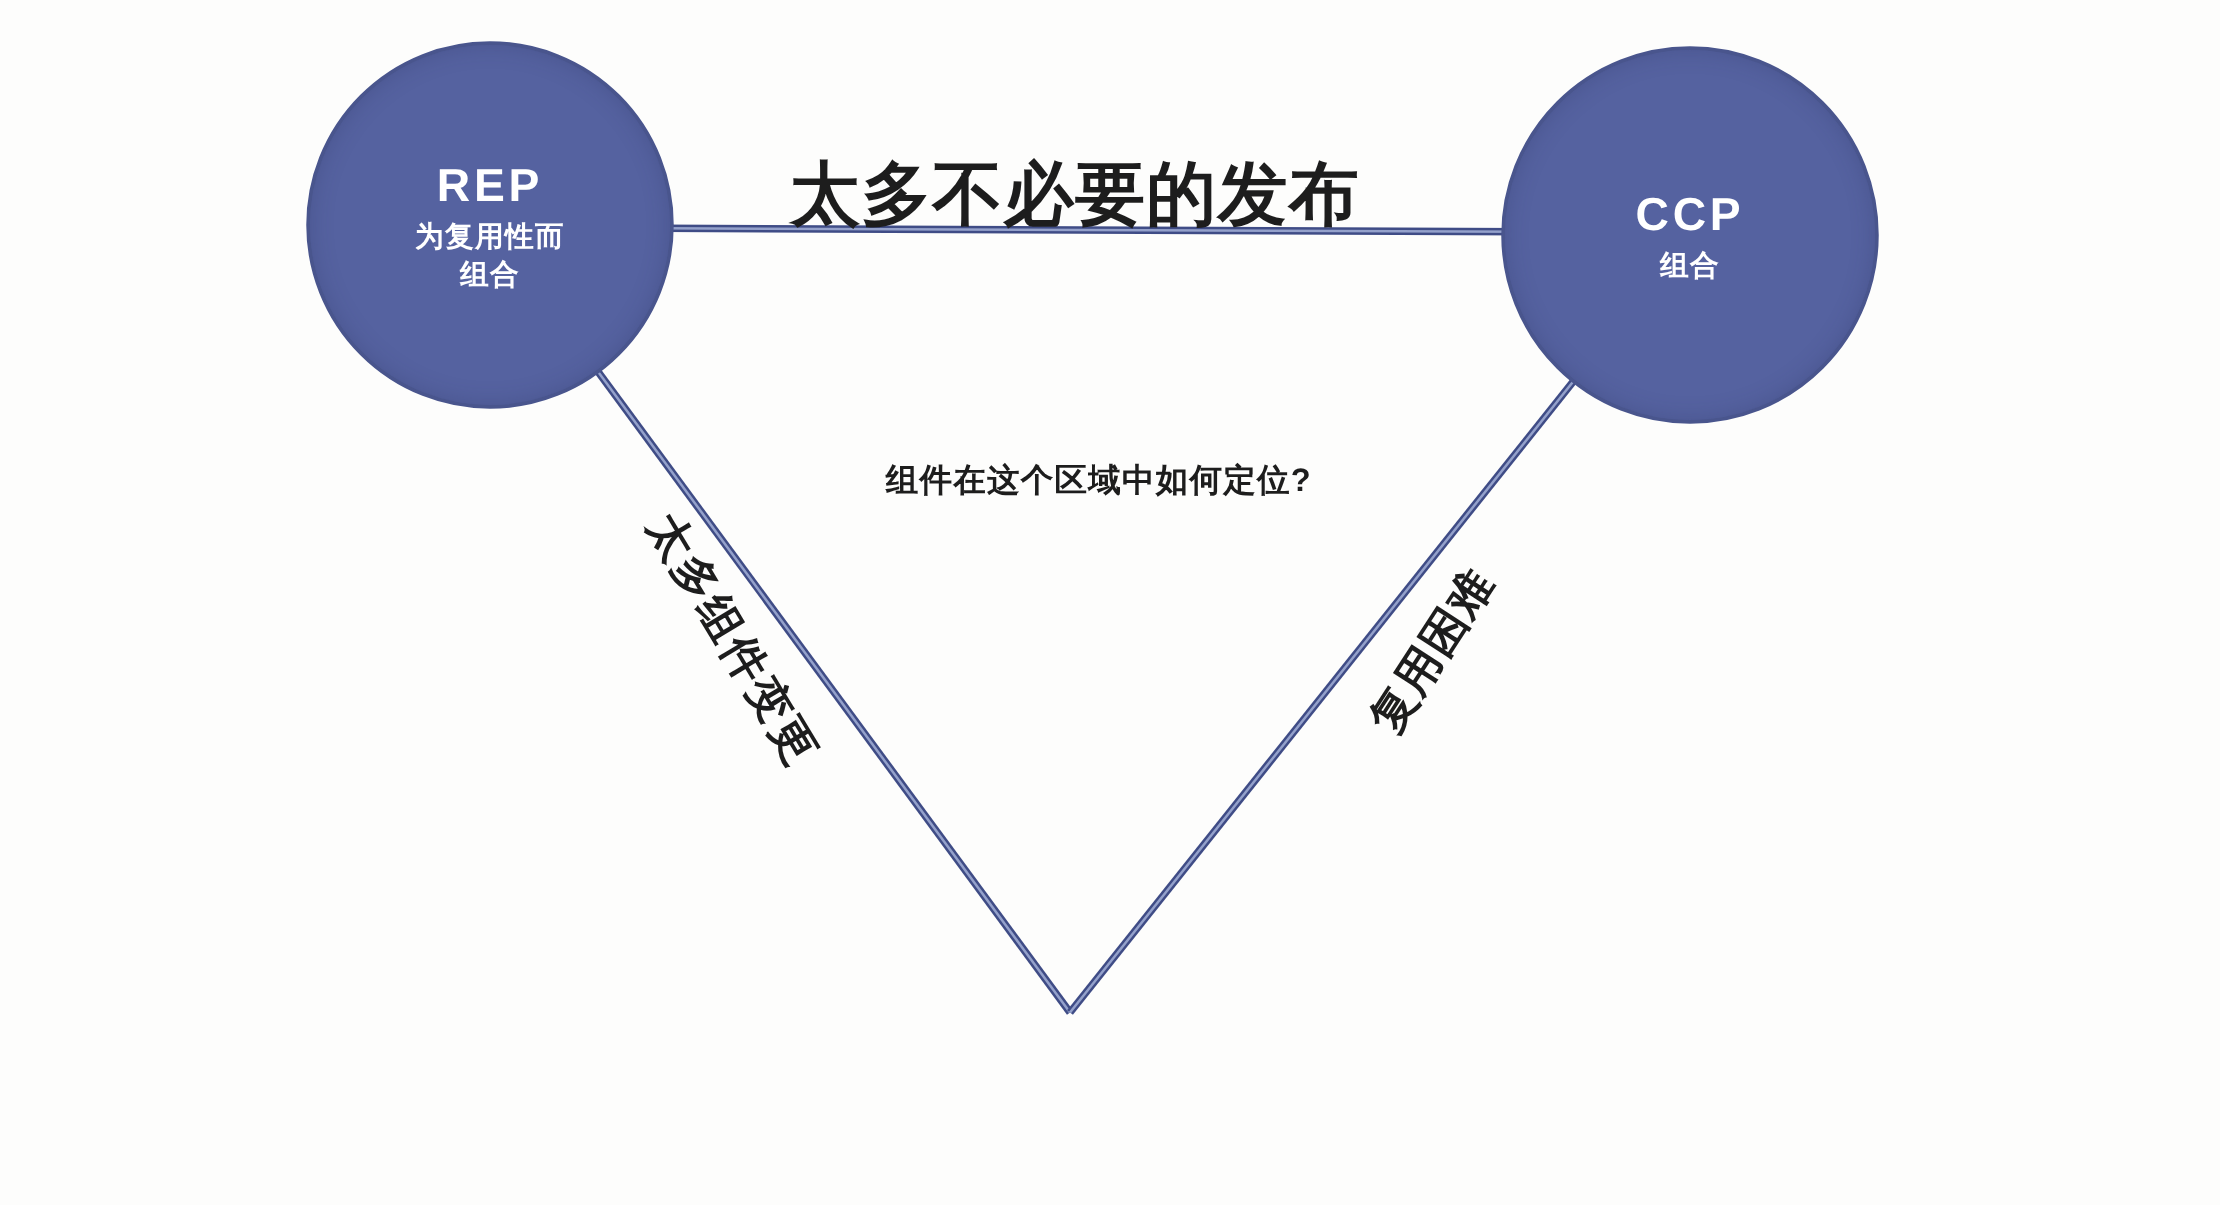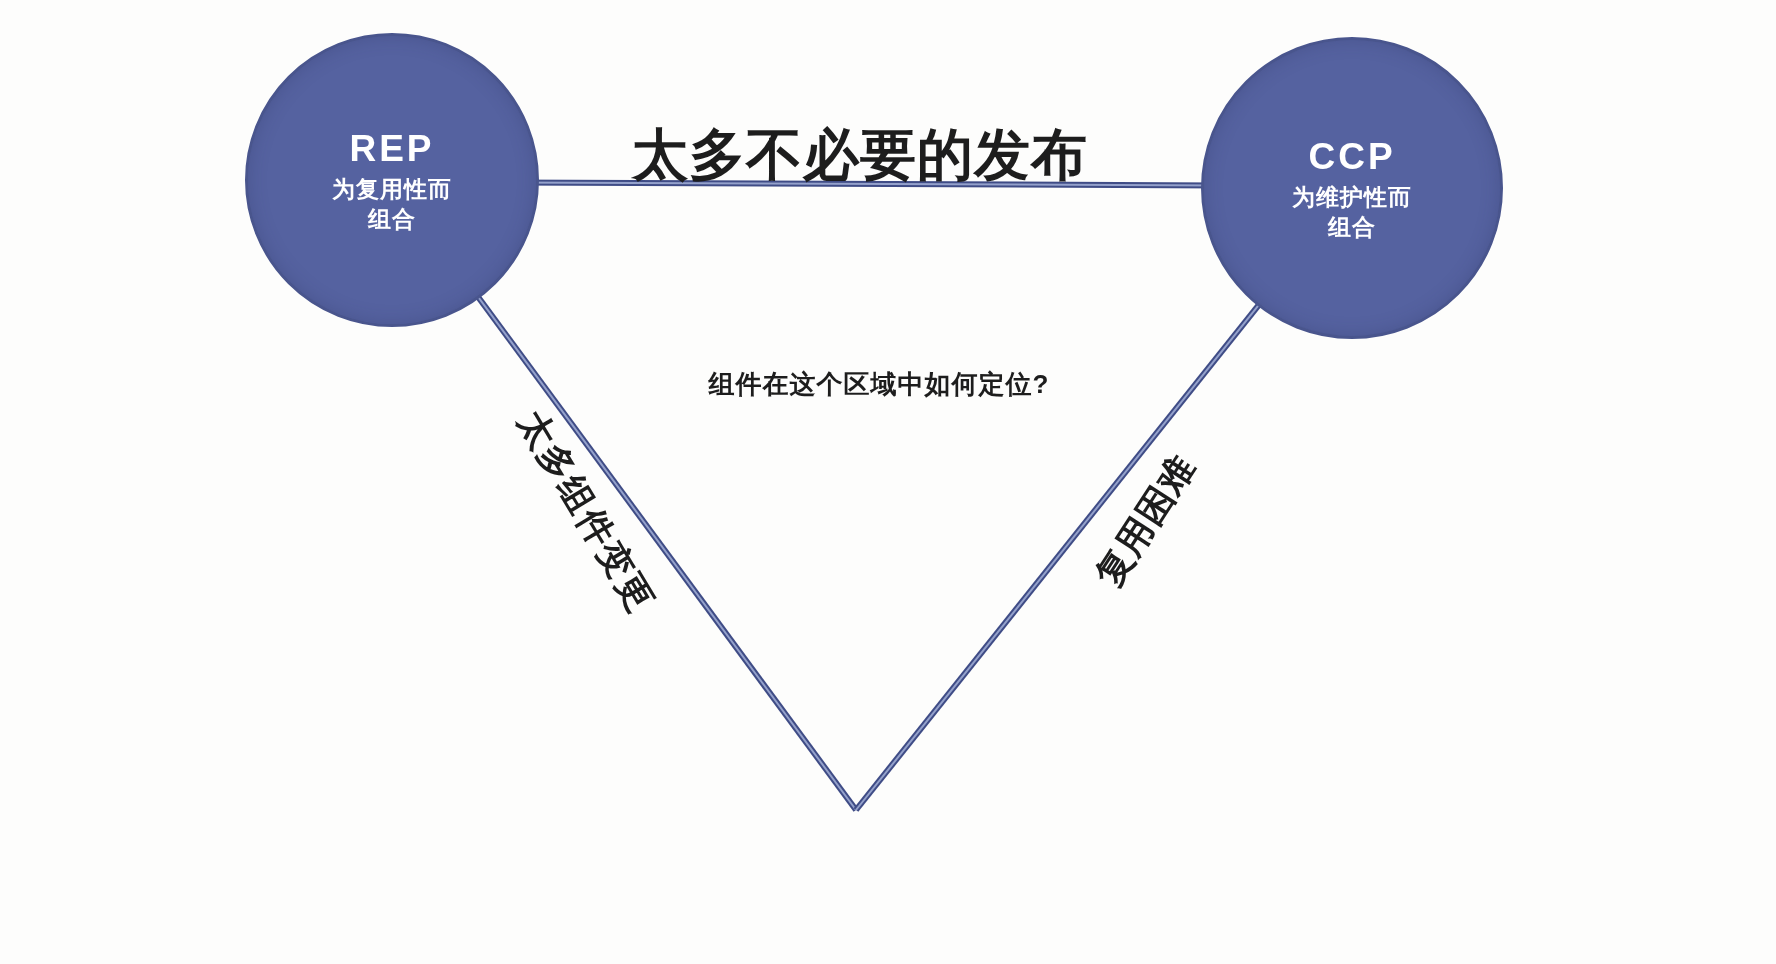--- a/index.html
+++ b/index.html
@@ -102,21 +102,20 @@
     <div class="node-text">
       <span class="node-acronym">REP</span>
       <span class="node-line">为复用性而</span>
       <span class="node-line">组合</span>
     </div>
   </div>
 
   <div class="node node-ccp">
     <div class="node-text">
       <span class="node-acronym">CCP</span>
-      <span class="node-line">为维护性而</span>
       <span class="node-line">组合</span>
     </div>
   </div>
 
 
   <div class="edge-label label-top">太多不必要的发布</div>
 
   <div class="edge-label label-left">太多组件变更</div>
 
   <div class="edge-label label-right">复用困难</div>

